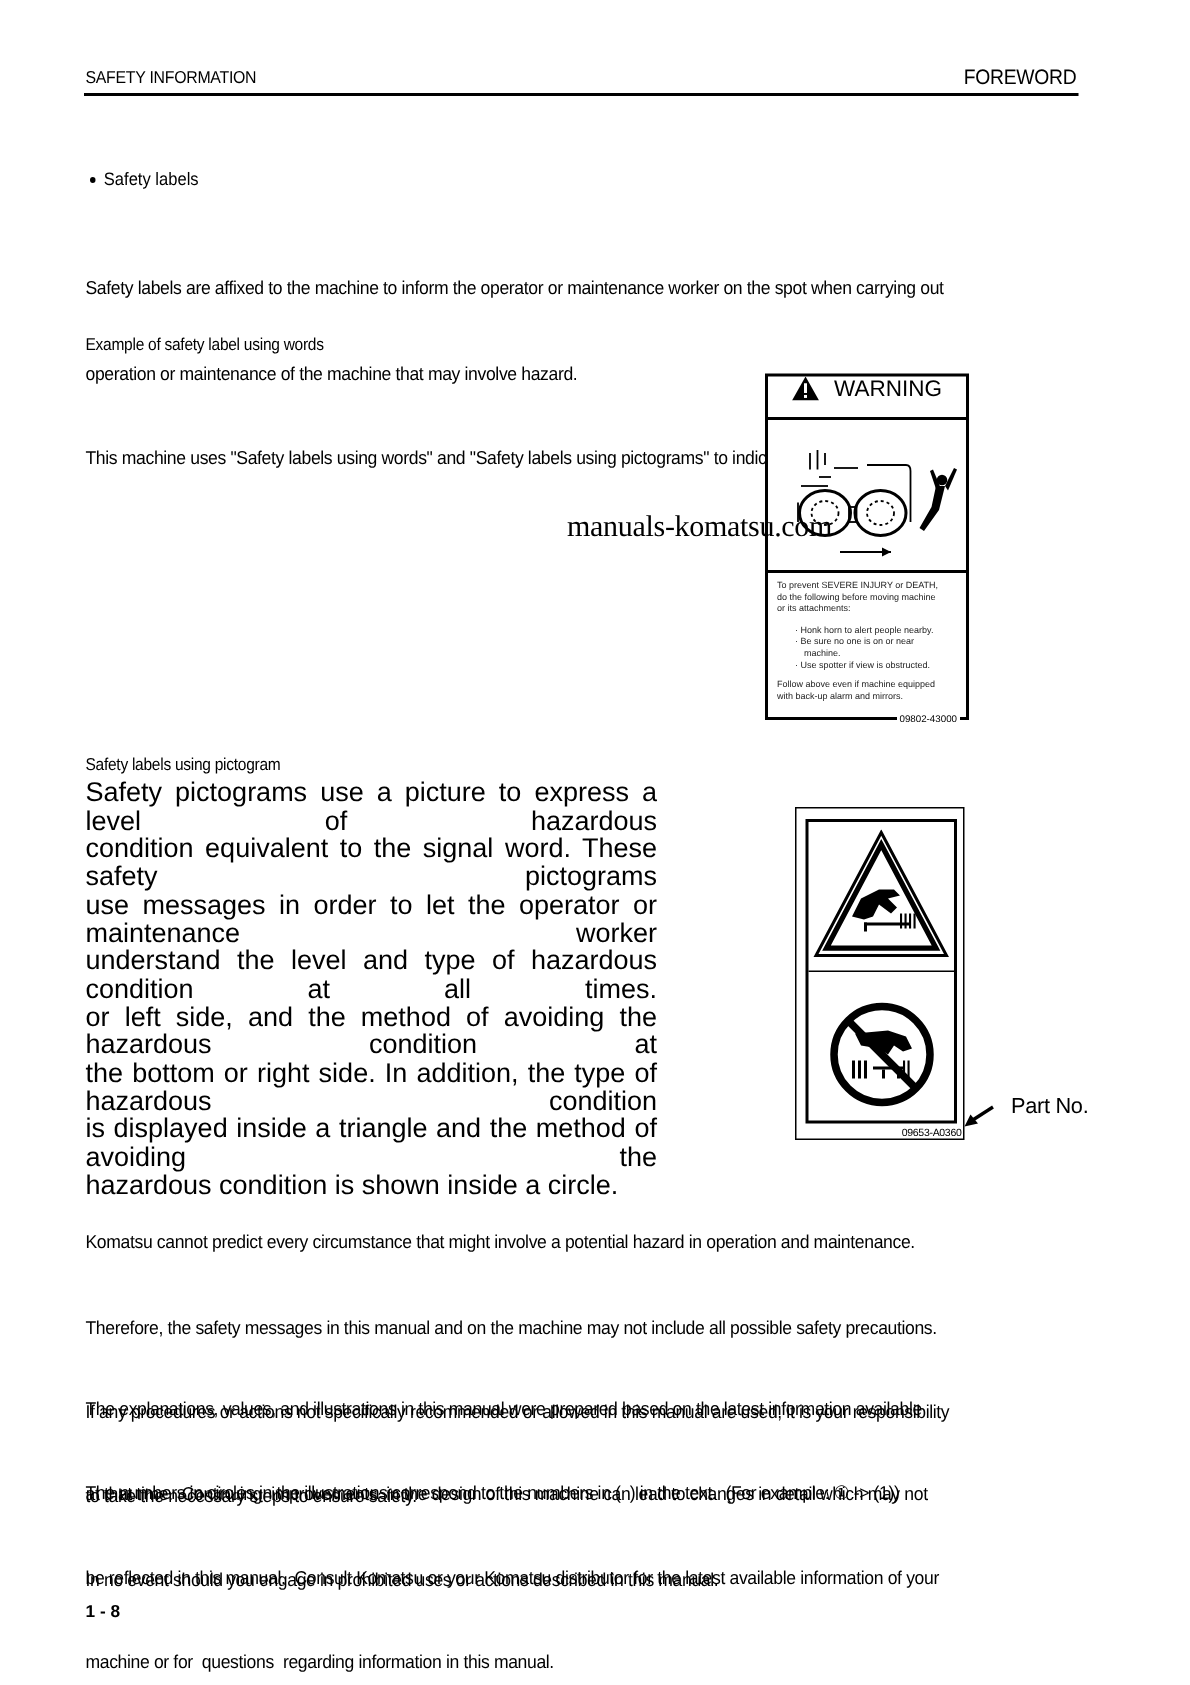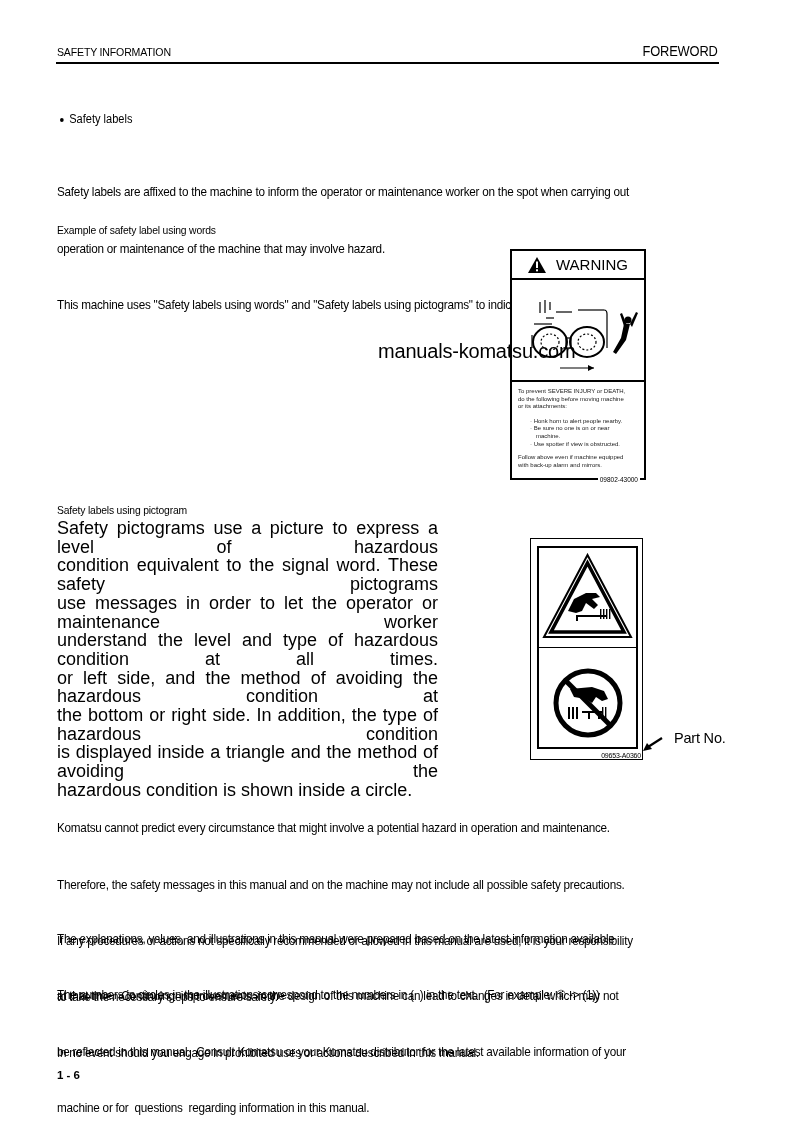--- a/index.html
+++ b/index.html
@@ -9,24 +9,24 @@
     .hdr-left { left: 57px; top: 46px; font-size: 11.5px; letter-spacing: -0.2px; transform: scaleX(0.92); transform-origin: left; }
     .hdr-right { right: 75px; top: 43px; font-size: 14px; letter-spacing: -0.2px; transform: scaleX(0.92); transform-origin: right; }
     .hdr-rule { left: 56px; top: 62px; width: 663px; height: 2px; background: #000; }
     .bullet-heading { left: 60px; top: 112px; font-size: 12px; transform: scaleX(0.92); transform-origin: left; }
     .bullet-heading .dot { display: inline-block; width: 4px; height: 4px; border-radius: 50%; background: #000; margin-right: 6px; vertical-align: middle; }
     .para { left: 57px; width: 680px; font-size: 12.4px; line-height: 18.7px; letter-spacing: -0.25px; white-space: pre; transform: scaleX(0.945); transform-origin: left; }
     .subhead { left: 57px; font-size: 11.5px; transform: scaleX(0.9); transform-origin: left; letter-spacing: -0.2px; }
     .justify { left: 57px; width: 381px; font-size: 18px; line-height: 18.7px; text-align: justify; text-align-last: justify; }
     .justify .ln { display: block; }
     .justify .ln.last { text-align-last: left; }
-    .watermark { left: 378px; top: 340px; font-size: 20px; letter-spacing: -0.2px; color: #000; }
+    .watermark { left: 378px; top: 340px; font-size: 20px; letter-spacing: -0.2px; color: #000; font-family: Liberation Serif, serif; }
     
     .warn-box { left: 510px; top: 249px; width: 136px; height: 231px; border: 2px solid #000; box-sizing: border-box; background: #fff; }
-    .warn-head { height: 27px; border-bottom: 2px solid #000; display: flex; align-items: center; justify-content: center; gap: 10px; font-size: 15px; }
+    .warn-head { height: 27px; border-bottom: 2px solid #000; display: flex; align-items: flex-start; justify-content: center; gap: 10px; font-size: 15px; }
     .warn-pic { height: 100px; border-bottom: 2px solid #000; position: relative; }
     .warn-text { padding: 6px 5px 0 6px; font-size: 6px; line-height: 7.6px; color: #222; }
     .warn-text .ind { padding-left: 12px; }
     .warn-text .ind2 { padding-left: 18px; }
     .warn-part { position: absolute; right: 4px; bottom: -5px; font-size: 6.5px; background: #fff; padding: 0 2px; }
     
     .pic-outer { left: 530px; top: 538px; width: 113px; height: 222px; border: 1px solid #000; box-sizing: border-box; background: #fff; }
     .pic-inner { position: absolute; left: 6px; top: 7px; width: 101px; height: 203px; border: 2px solid #000; box-sizing: border-box; }
     .pic-split { position: absolute; left: 0; top: 99px; width: 97px; height: 1px; background: #000; }
     .pic-part { position: absolute; right: 1px; bottom: 0px; font-size: 7px; letter-spacing: -0.2px; }
@@ -171,13 +171,13 @@
 
 <div class="abs para" style="top:893px;">
   <div>The explanations, values, and illustrations in this manual were prepared based on the latest information available</div>
   <div>at that time.  Continuing  improvements  in the design of this machine can lead to changes in detail which may not</div>
   <div>be reflected in this manual.  Consult Komatsu or your Komatsu distributor for the latest available information of your</div>
   <div>machine or for  questions  regarding information in this manual.</div>
 </div>
 
 <div class="abs para" style="top:986px;">The numbers in circles in the illustrations correspond to the numbers in (  ) in the text.  (For example: ① -&gt; (1))</div>
 
-<div class="abs page-num">1 - 6</div>
+<div class="abs page-num">1 - 8</div>
 
 </body></html>

